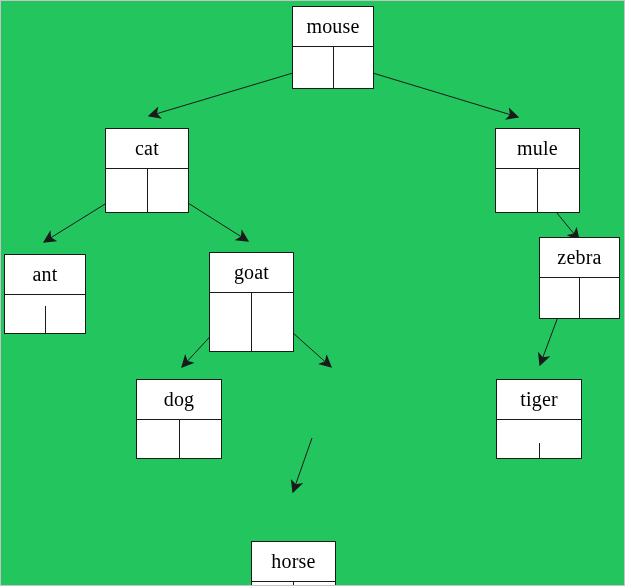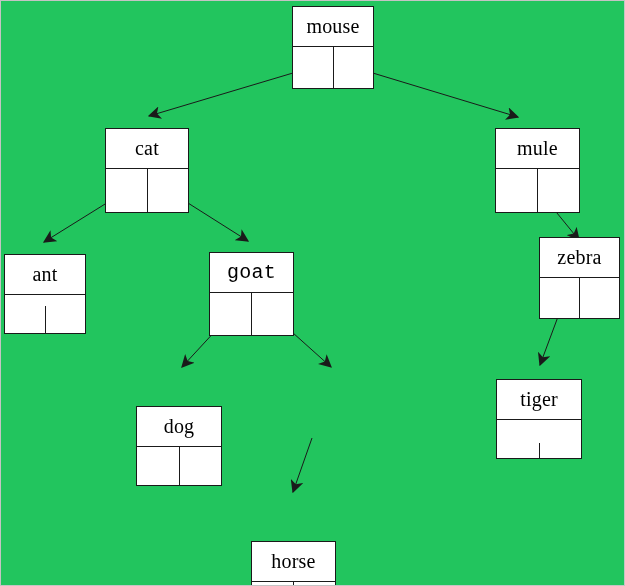--- a/index.html
+++ b/index.html
@@ -103,37 +103,37 @@
   </div>
 
   <div class="node" style="left:3px; top:253px; width:82px; height:80px;gap:11px;">
     <div class="node-label">ant</div>
     <div class="node-cells">
       <div class="cell"></div>
       <div class="cell"></div>
     </div>
   </div>
 
-  <div class="node" style="left:208px; top:251px; width:85px; height:84px;font-family:Liberation Mono, monospace;">
+  <div class="node" style="left:208px; top:251px; width:85px; height:100px;">
     <div class="node-label">goat</div>
     <div class="node-cells">
       <div class="cell"></div>
       <div class="cell"></div>
     </div>
   </div>
 
   <div class="node" style="left:538px; top:236px; width:81px; height:82px;">
     <div class="node-label">zebra</div>
     <div class="node-cells">
       <div class="cell"></div>
       <div class="cell"></div>
     </div>
   </div>
 
-  <div class="node" style="left:135px; top:378px; width:86px; height:80px;margin-top:27px;">
+  <div class="node" style="left:135px; top:378px; width:86px; height:80px;">
     <div class="node-label">dog</div>
     <div class="node-cells">
       <div class="cell"></div>
       <div class="cell"></div>
     </div>
   </div>
 
 
   <div class="node" style="left:495px; top:378px; width:86px; height:80px;gap:23px;">
     <div class="node-label">tiger</div>

